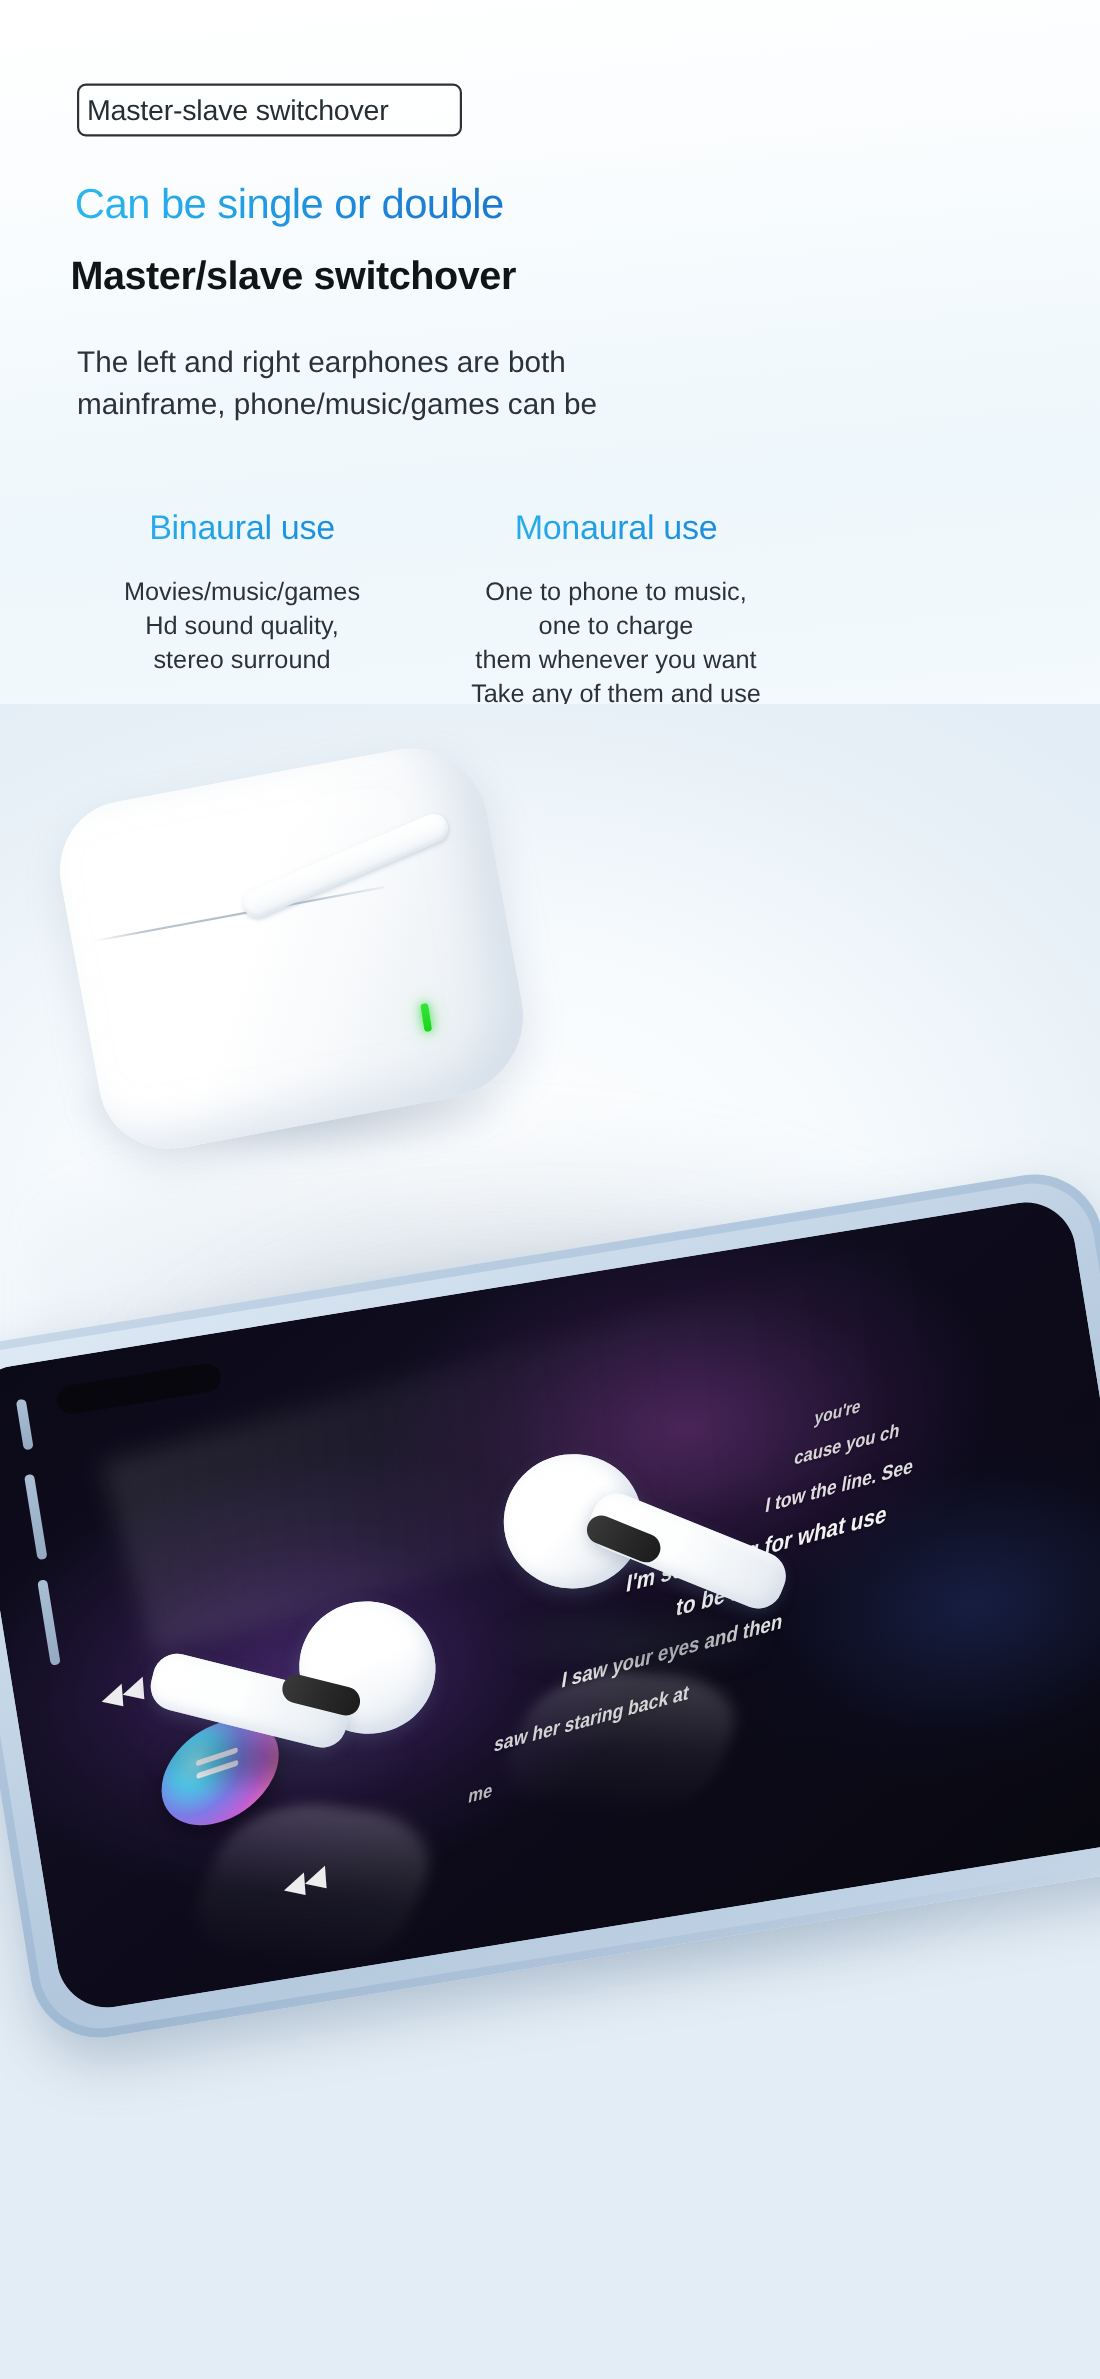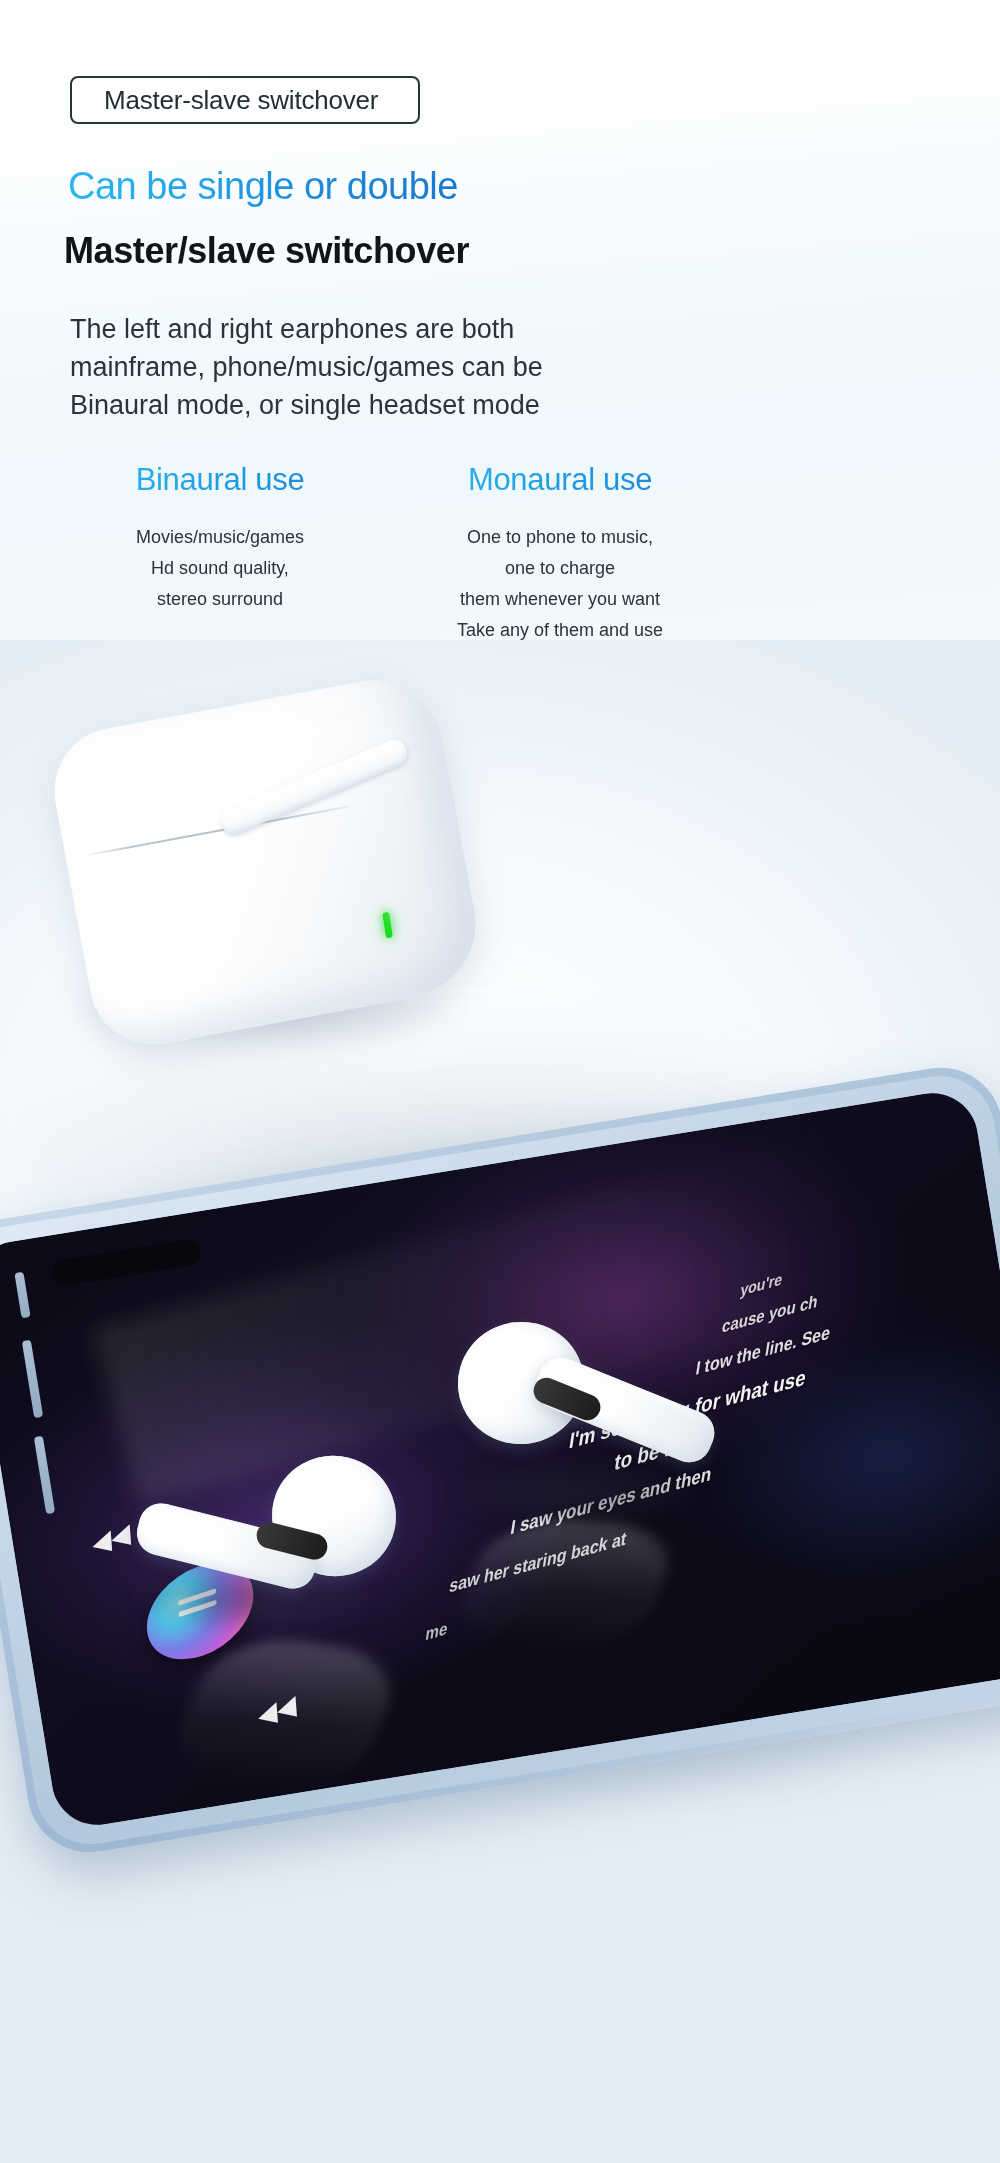--- a/index.html
+++ b/index.html
@@ -29,21 +29,21 @@
   
   .copy { position:absolute; left:0; top:0; width:1000px; }
 
   .badge {
     position:absolute;
     left:70px; top:76px;
     width:350px; height:48px;
     border:2px solid #2c3236;
     border-radius:8px;
     display:flex; align-items:center;
-    padding-left:32px;
+    padding-left:7px;
     background:rgba(255,255,255,0.55);
   }
   .badge-text {
     font-size:26px;
     color:#262e33;
     letter-spacing:-0.2px;
     font-weight:400;
     white-space:nowrap;
   }
 
@@ -95,21 +95,21 @@
     letter-spacing:-0.3px;
     background:linear-gradient(90deg,#2dbaf2 0%, #2099e1 55%, #1b7ed3 100%);
     -webkit-background-clip:text;
     background-clip:text;
     color:transparent;
     -webkit-text-fill-color:transparent;
     margin-bottom:24px;
     white-space:nowrap;
   }
   .col-body {
-    font-size:18px;
+    font-size:23px;
     line-height:31px;
     color:#2b3338;
     margin-top:15px;
   }
   .col-body span { display:block; white-space:nowrap; }
 
   
   .photo {
     position:absolute;
     left:0; top:640px;
@@ -388,21 +388,20 @@
       <span class="badge-text">Master-slave switchover</span>
     </div>
 
     <div class="headline-blue">Can be single or double</div>
 
     <div class="headline-black">Master/slave switchover</div>
 
     <div class="paragraph">
       <span>The left and right earphones are both</span>
       <span>mainframe, phone/music/games can be</span>
-      <span>Binaural mode, or single headset mode</span>
     </div>
 
     <div class="cols">
 
       <div class="col">
         <div class="col-title">Binaural use</div>
         <div class="col-body">
           <span>Movies/music/games</span>
           <span>Hd sound quality,</span>
           <span>stereo surround</span>

